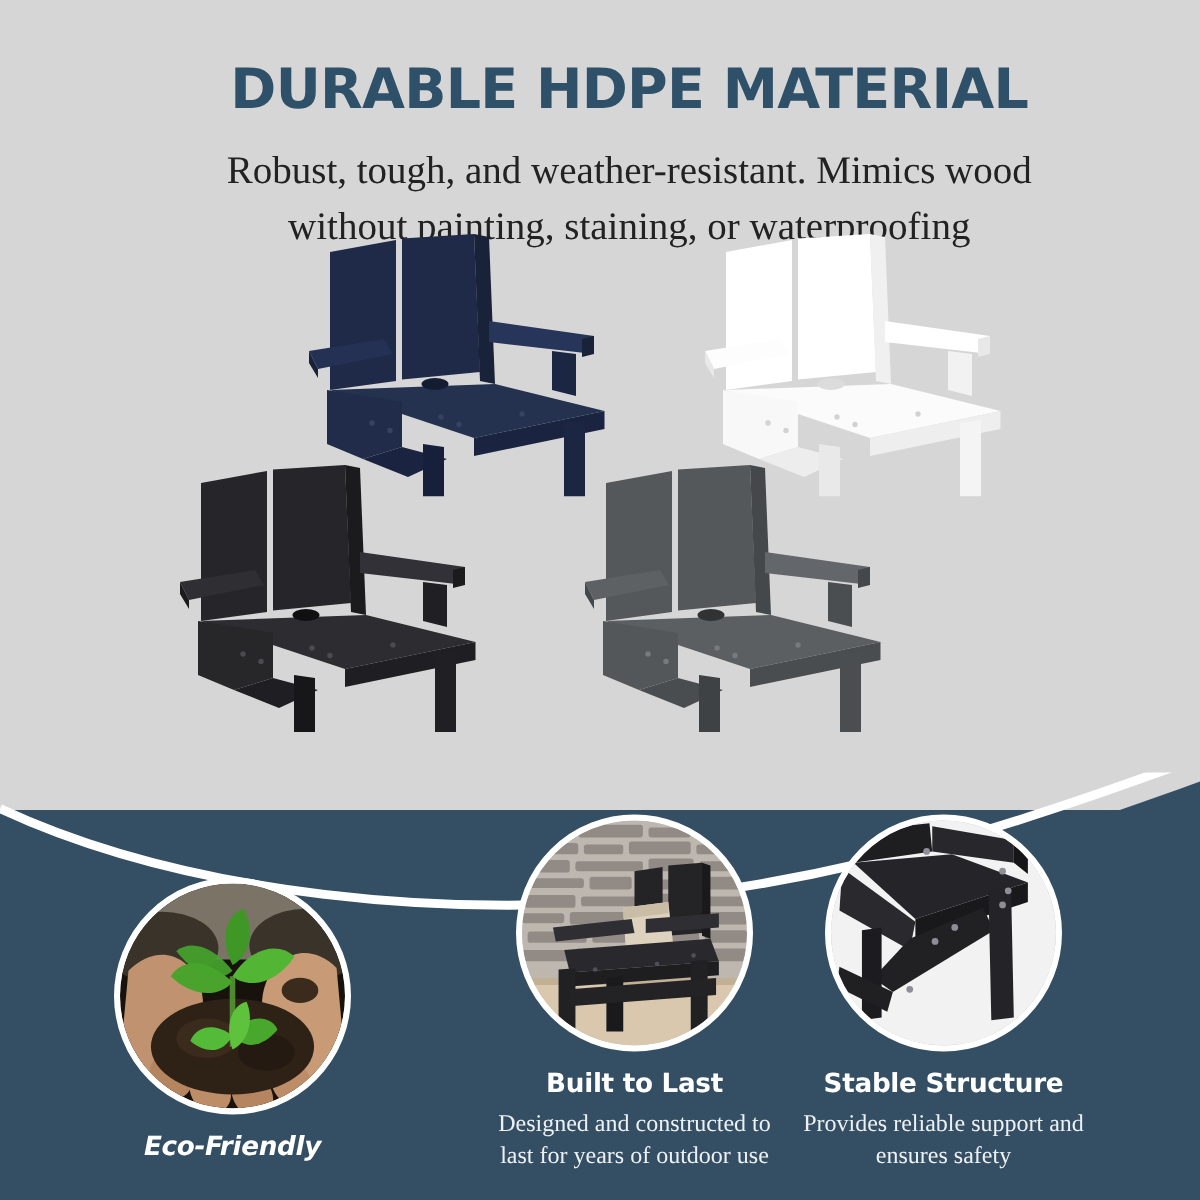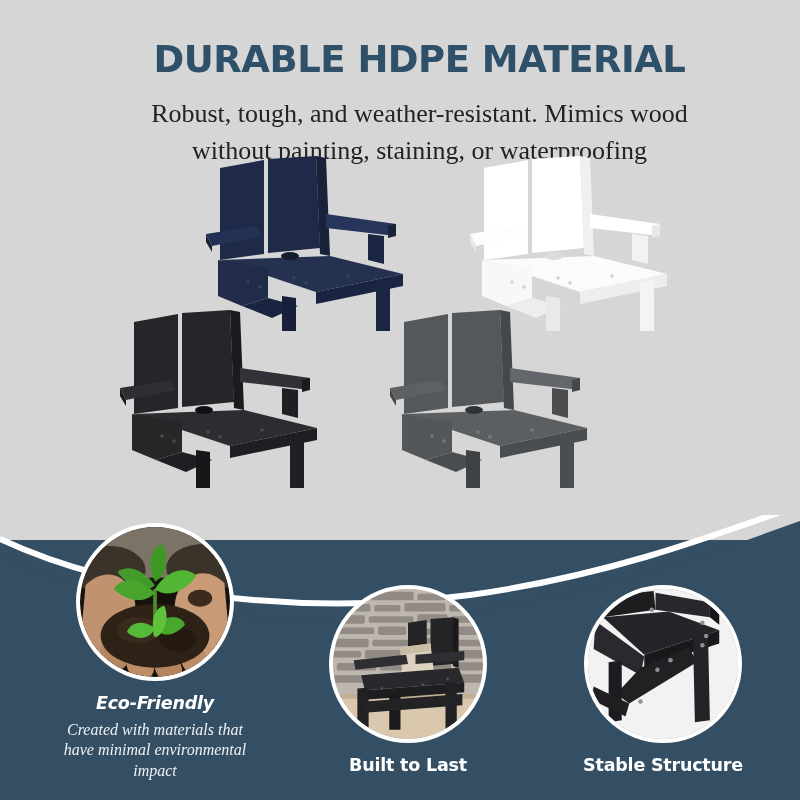--- a/index.html
+++ b/index.html
@@ -87,22 +87,22 @@
     bottom: 0;
     width: 800px;
     height: 320px;
   }
   .feature {
     position: absolute;
     width: 250px;
     text-align: center;
   }
   .feature-0 { left: 30px;  bottom: 18px; font-style: italic; }
-  .feature-1 { left: 283px; bottom: 18px; }
-  .feature-2 { left: 538px; bottom: 18px; text-align: center; }
+  .feature-1 { left: 298px; bottom: 18px; }
+  .feature-2 { left: 504px; bottom: 18px; text-align: center; }
 
   .circle-img {
     width: 158px;
     height: 158px;
     border-radius: 50%;
     border: 4px solid #ffffff;
     box-sizing: border-box;
     margin: 0 auto 12px auto;
     overflow: hidden;
     position: relative;
@@ -308,21 +308,20 @@
             <path d="M80 66 C94 44 114 42 124 52 C112 70 92 76 80 66 Z" fill="#52b534"></path>
             <path d="M80 58 C70 38 76 22 88 18 C96 34 92 52 80 58 Z" fill="#3f9826"></path>
             <path d="M80 62 C66 44 50 40 40 48 C52 64 70 72 80 62 Z" fill="#46a62c" opacity="0.9"></path>
             <path d="M80 108 C66 98 54 102 50 112 C62 122 74 120 80 108 Z" fill="#54bb38"></path>
             <path d="M80 106 C92 92 108 94 112 104 C100 118 86 118 80 106 Z" fill="#47a82d"></path>
             <path d="M80 118 C74 100 80 86 90 84 C96 98 90 114 80 118 Z" fill="#5ec23d"></path>
           </g>
         </svg>
       </div>
       <div class="feature-title">Eco-Friendly</div>
-      <div class="feature-desc">Created with materials that have minimal environmental impact</div>
     </div>
 
     <div class="feature feature-1">
       <div class="circle-img">
         <svg viewBox="0 0 160 160" xmlns="http://www.w3.org/2000/svg">
           <defs>
             <clipPath id="c2">
                 <circle cx="80" cy="80" r="80"></circle>
               </clipPath>
           </defs>
@@ -390,20 +389,21 @@
             </g>
             <g fill="#50505a">
               <circle cx="52" cy="106" r="1.6"></circle>
                 <circle cx="96" cy="102" r="1.6"></circle>
               <circle cx="122" cy="96" r="1.6"></circle>
             </g>
           </g>
         </svg>
       </div>
       <div class="feature-title">Built to Last</div>
+      <div class="feature-desc">Designed and constructed to last for years of outdoor use</div>
     </div>
 
     <div class="feature feature-2">
       <div class="circle-img">
         <svg viewBox="0 0 160 160" xmlns="http://www.w3.org/2000/svg">
           <defs>
             <clipPath id="c3">
                 <circle cx="80" cy="80" r="80"></circle>
               </clipPath>
           </defs>
@@ -433,15 +433,16 @@
               <circle cx="126" cy="50" r="2.4"></circle>
                 <circle cx="122" cy="60" r="2.4"></circle>
               <circle cx="88" cy="76" r="2.4"></circle>
                 <circle cx="74" cy="86" r="2.4"></circle>
               <circle cx="56" cy="120" r="2.4"></circle>
             </g>
           </g>
         </svg>
       </div>
       <div class="feature-title">Stable Structure</div>
+      <div class="feature-desc">Provides reliable support and ensures safety</div>
     </div>
   </div>
 </div>
 
 </body></html>

